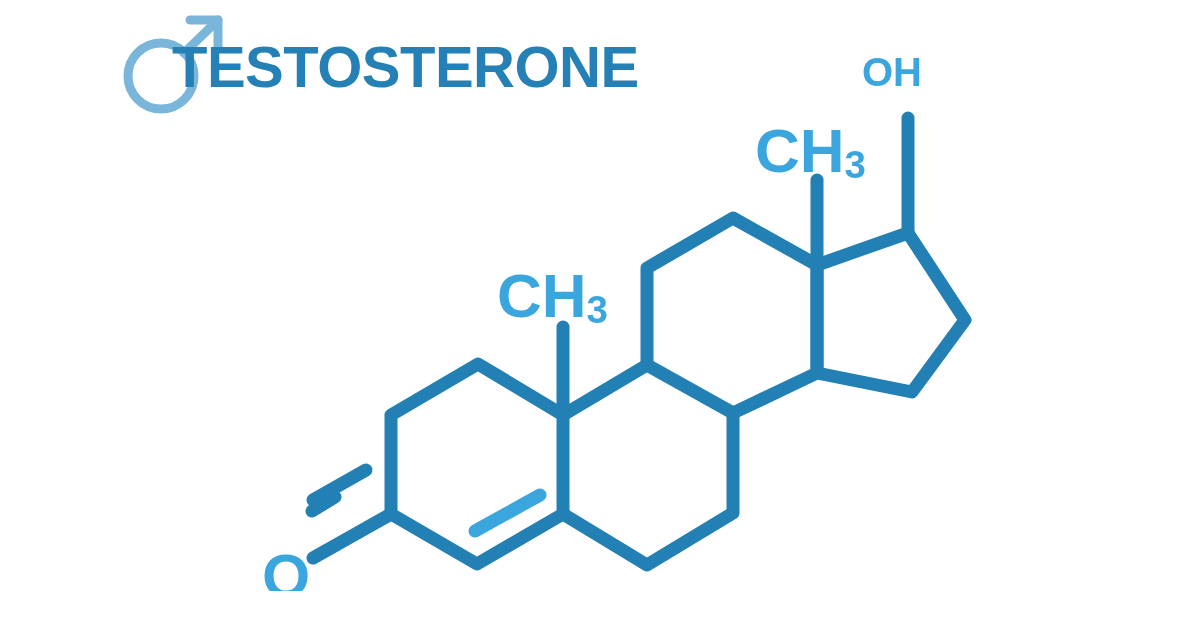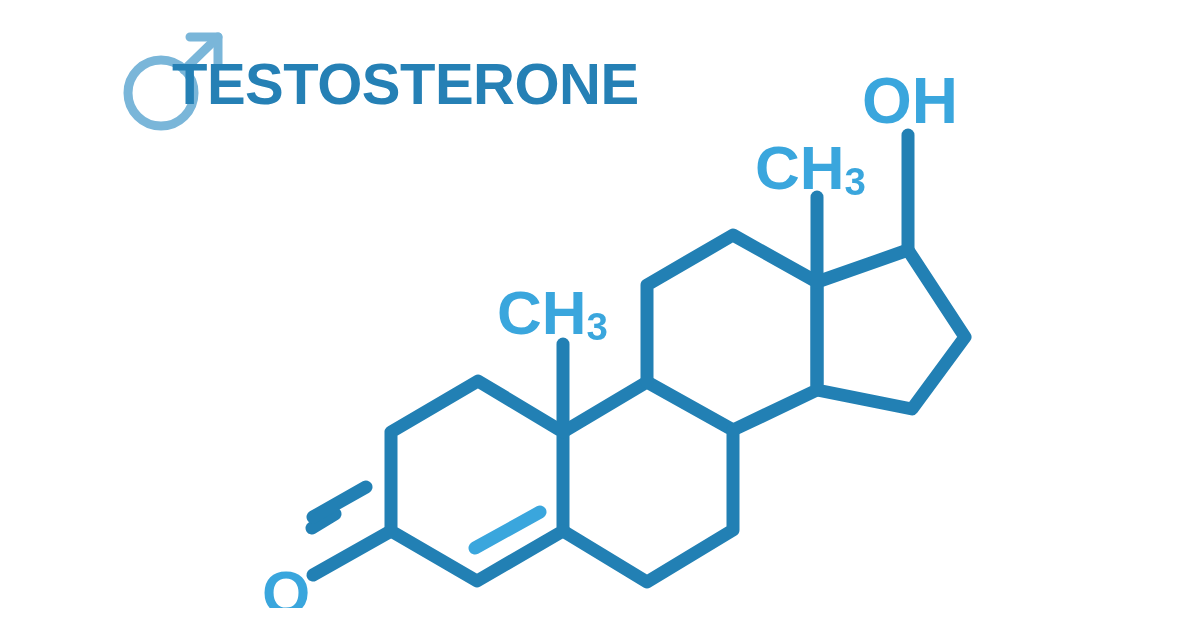--- a/index.html
+++ b/index.html
@@ -10,21 +10,20 @@
   }
   body {
     font-family: "Liberation Sans", sans-serif;
   }
   #canvas {
     position: relative;
     width: 1200px;
     height: 591px;
     background: #ffffff;
     overflow: hidden;
-    margin-top: 17px;
   }
   #molecule-svg {
     position: absolute;
     left: 0;
     top: 0;
     width: 1200px;
     height: 622px;
     display: block;
   }
   .male-symbol {
@@ -65,21 +64,21 @@
     font-size: 62px;
   }
   #label-ch3-top {
     left: 755px;
     top: 120px;
     font-size: 62px;
   }
   #label-oh {
     left: 862px;
     top: 52px;
-    font-size: 64px;
+    font-size: 40px;
   }
   #label-o {
     left: 262px;
     top: 545px;
     font-size: 62px;
   }
 </style>
 </head>
 <body>
 

